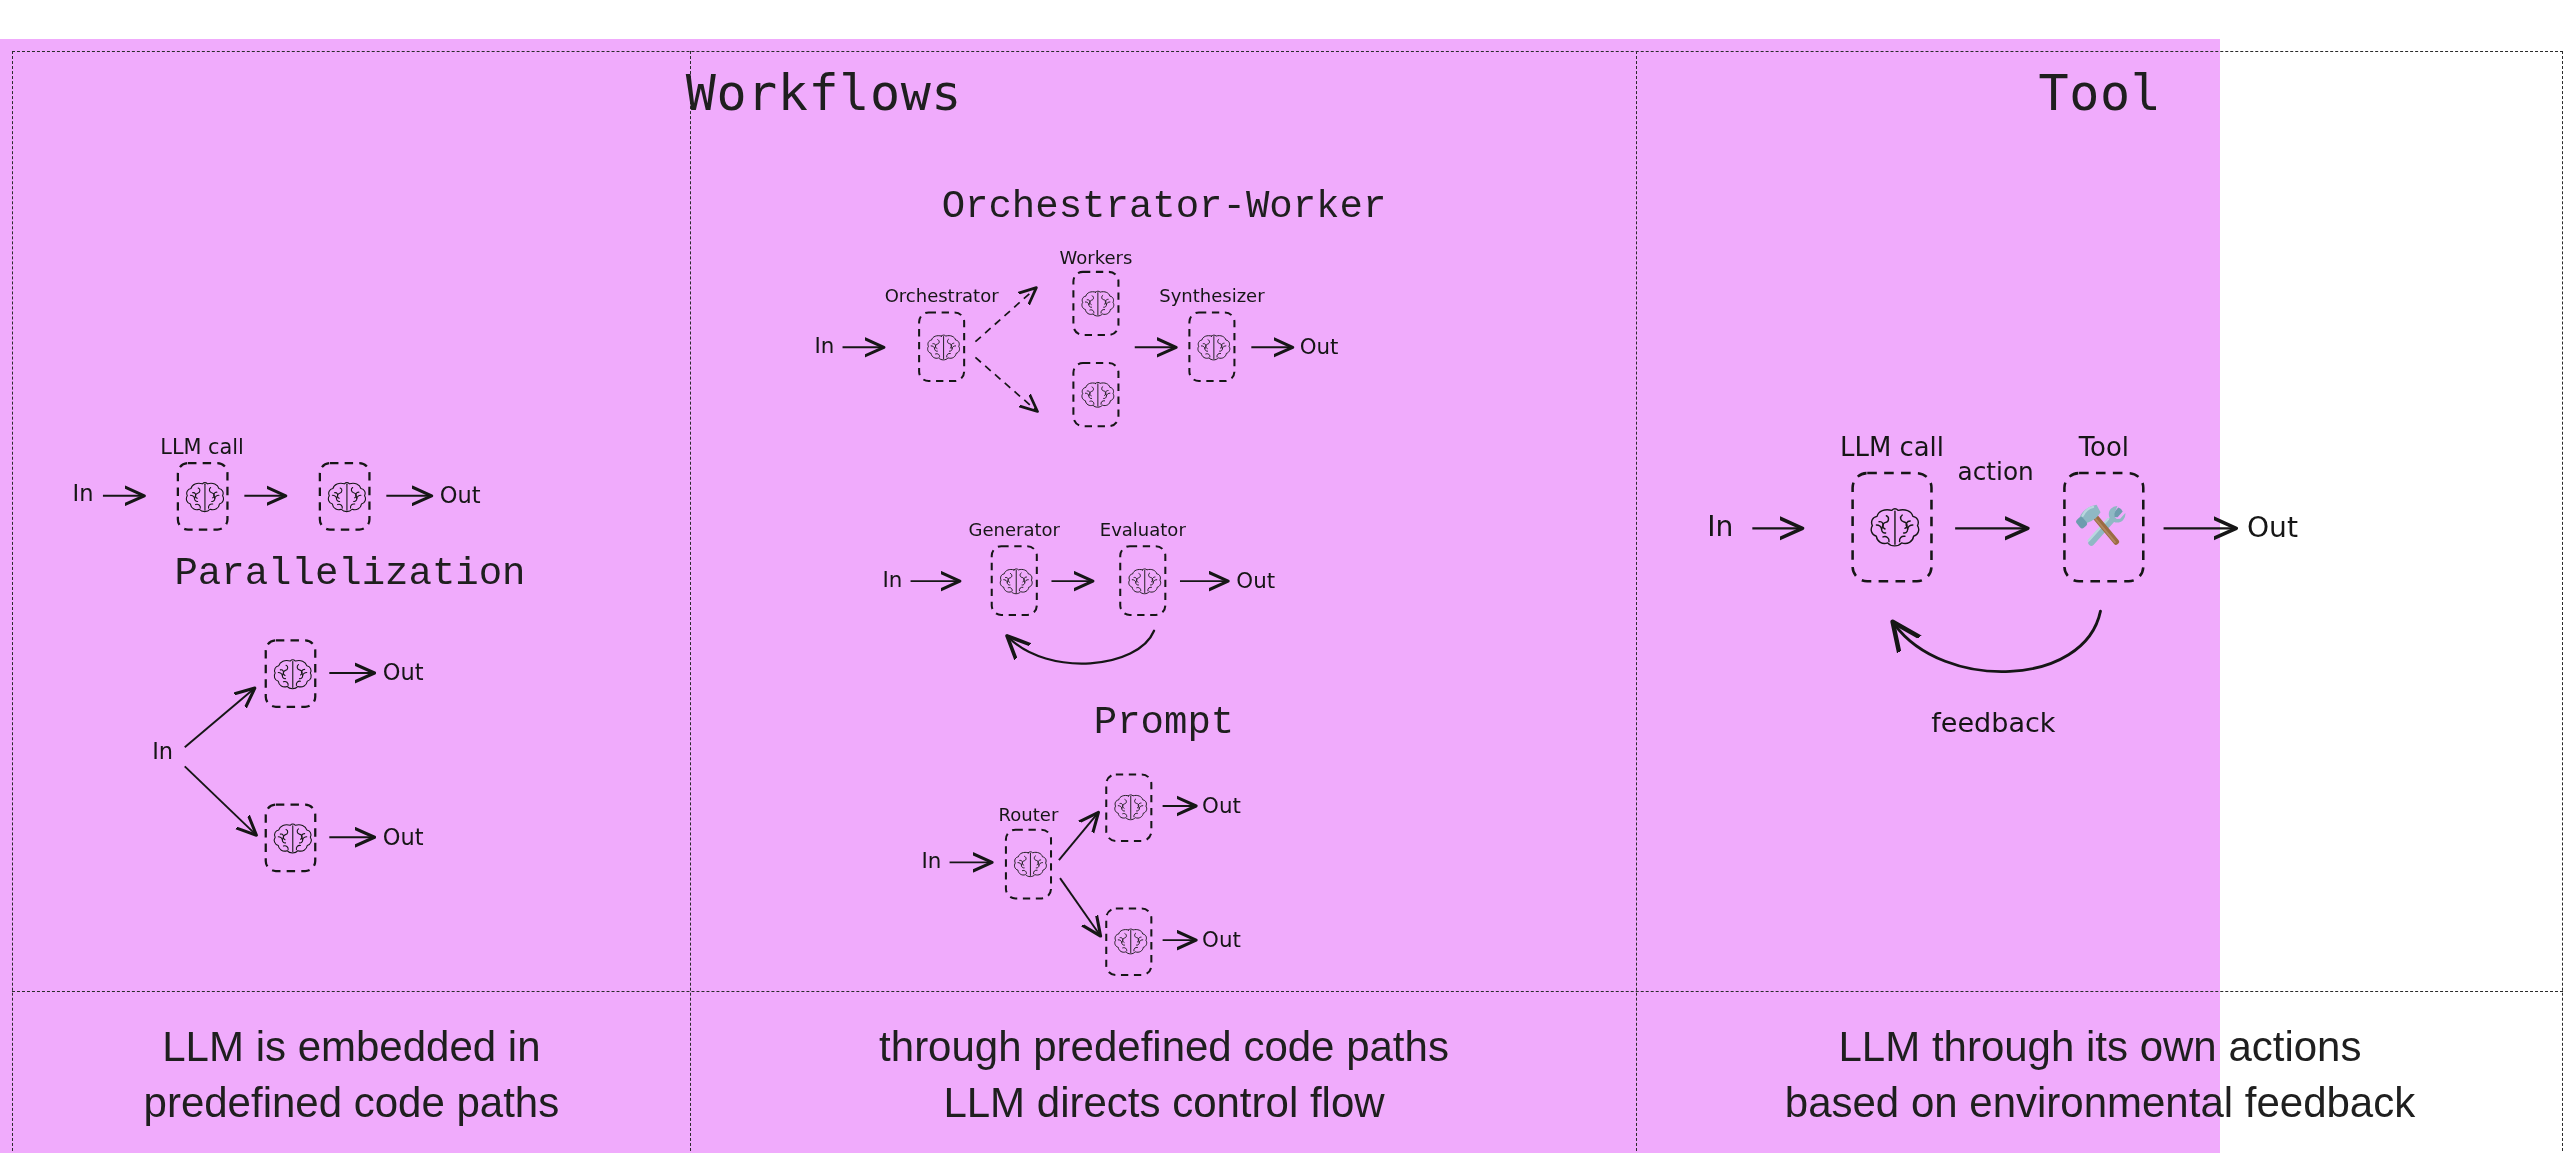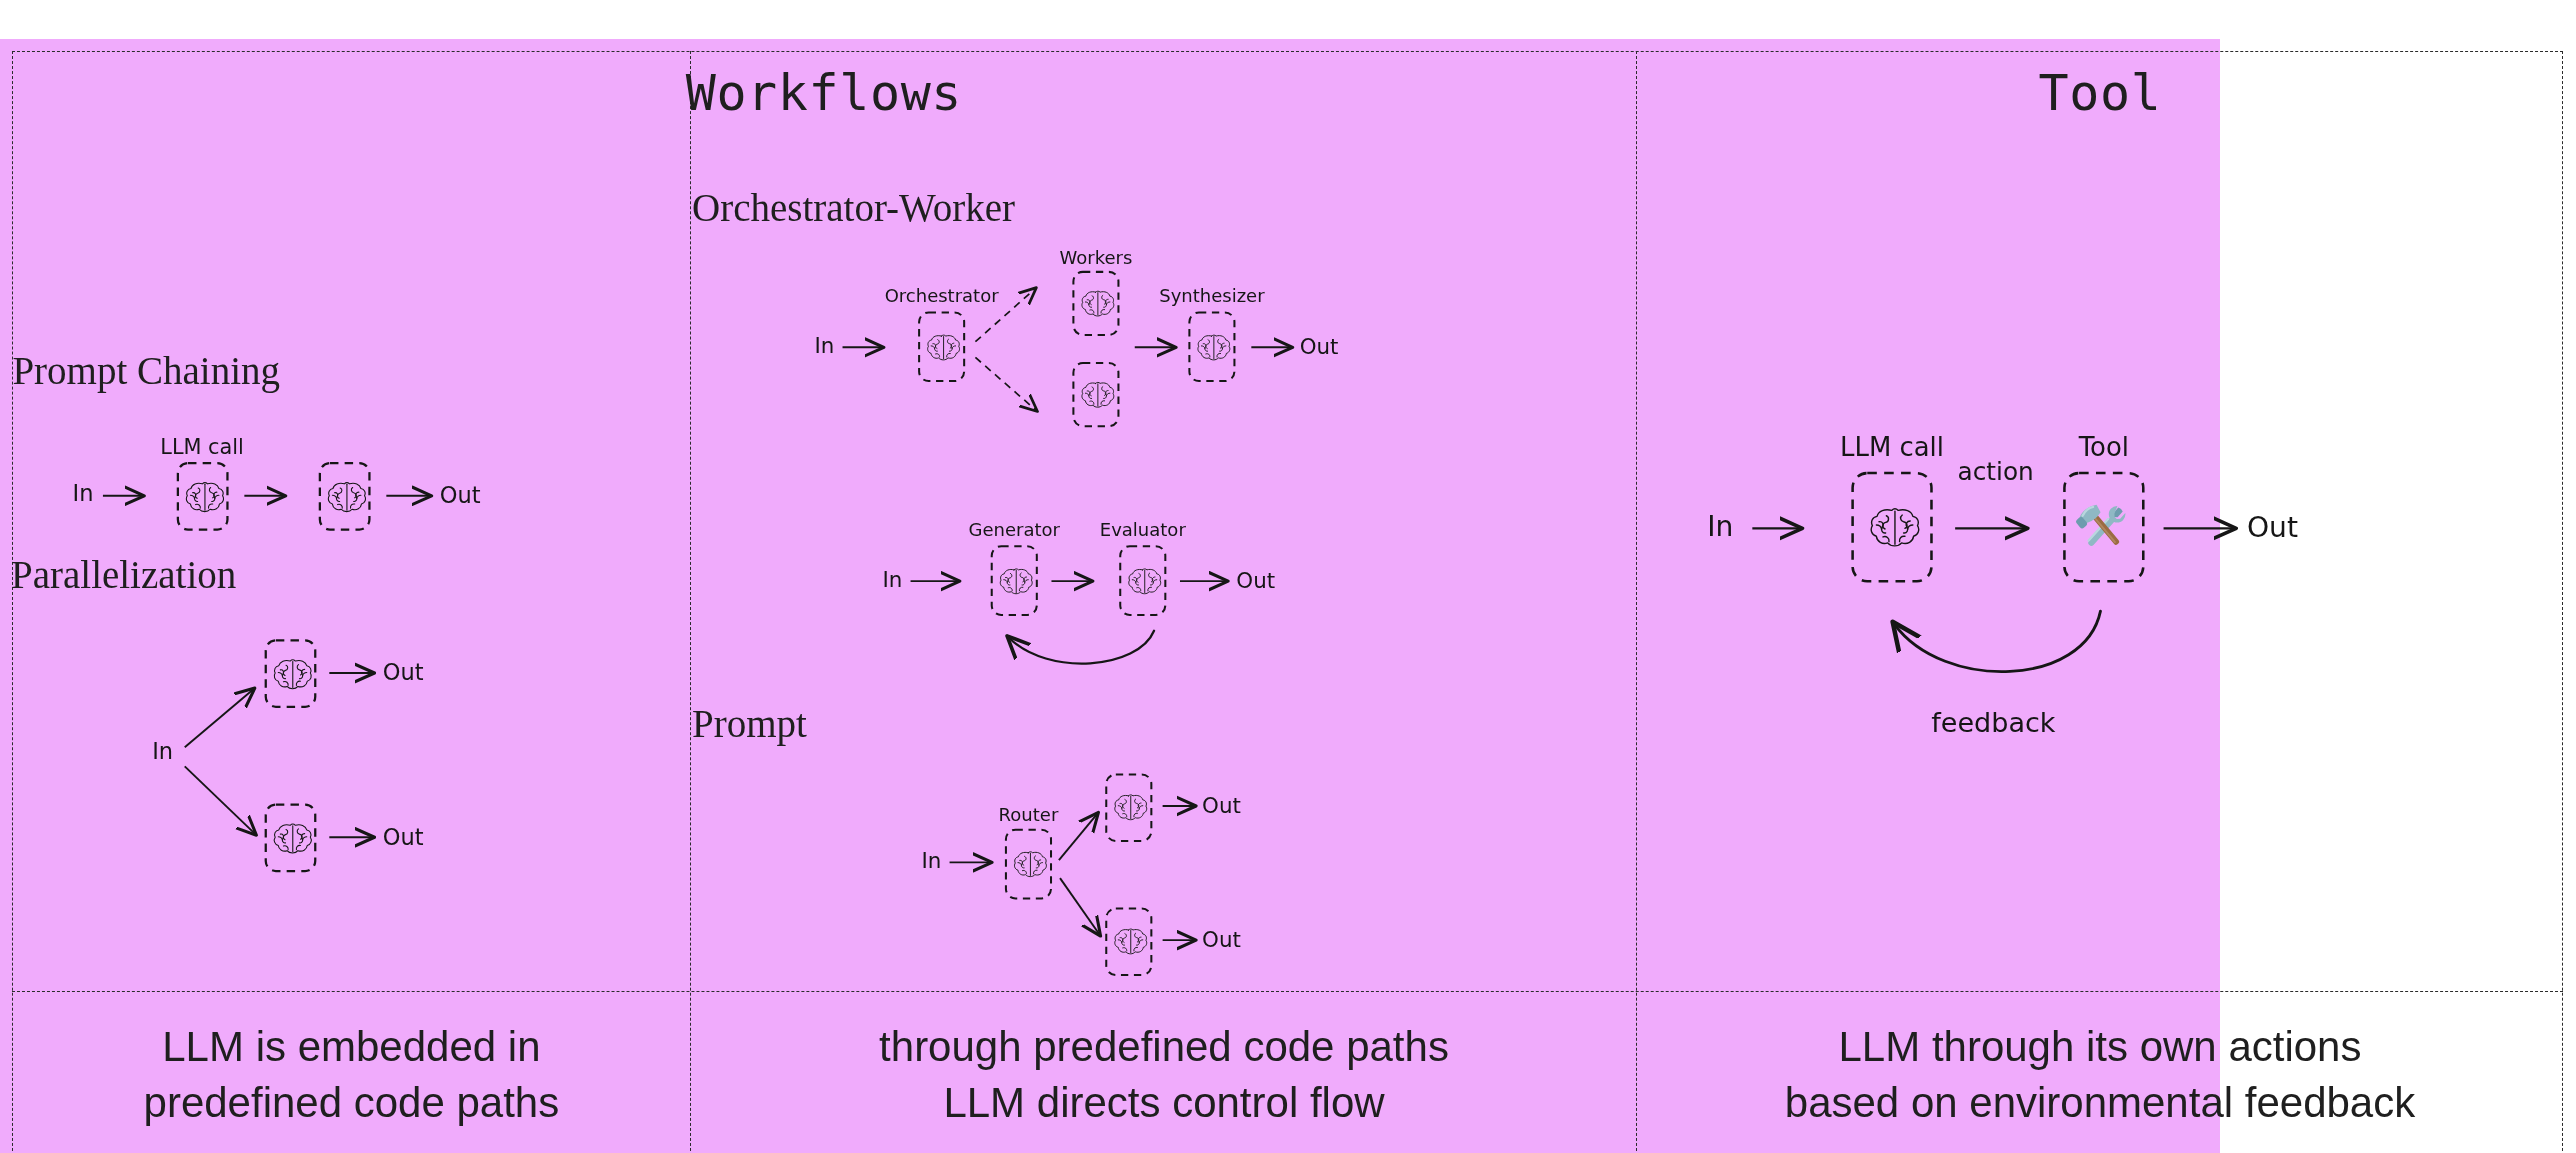--- a/index.html
+++ b/index.html
@@ -19,22 +19,22 @@
   .hdiv{position:absolute;left:12.4px;top:952px;width:2551px;height:0;border-top:1.7px dashed #2b2b2b;}
 
   
   .colhead{position:absolute;text-align:center;color:#1f1f1f;
            font-family:"DejaVu Sans Mono", monospace;
            font-weight:400;font-size:50px;letter-spacing:0.6px;line-height:1;}
   #head-workflows{left:12.4px;top:29px;width:1623px;}
   #head-agent{left:1636px;top:29px;width:928px;}
 
   
-  .dtitle{position:absolute;color:#1f1f1f;
-          font-family:Liberation Serif, serif;
+  .dtitle{position:absolute;text-align:center;color:#1f1f1f;
+          font-family:Liberation Mono, monospace;
           font-size:39px;line-height:1;white-space:nowrap;}
 
   
   .caption{position:absolute;top:968px;height:135px;
            display:flex;flex-direction:column;align-items:center;justify-content:center;
            color:#1f1f1f;font-family:Liberation Sans, sans-serif;
            font-size:42px;line-height:1.32;text-align:center;}
   #cap-1{left:12.4px;width:678px;}
   #cap-2{left:692px;width:944px;}
   #cap-3{left:1637px;width:926px;}
@@ -53,21 +53,20 @@
 <div id="board">
 
   <div class="frame"></div>
   <div class="vdiv d1"></div>
   <div class="vdiv d2"></div>
   <div class="hdiv"></div>
 
   <div class="colhead" id="head-workflows">Workflows</div>
   <div class="colhead" id="head-agent">Tool</div>
 
-  <div class="dtitle" style="left:12.4px;top:312px;width:678px;">Prompt Chaining</div>
 
   <div class="fig" style="left:68px;top:389px;">
     <svg width="524" height="130" viewBox="0 0 930 230">
       <defs>
         <marker id="ah" markerWidth="11" markerHeight="11" refX="9" refY="5.5" orient="auto" markerUnits="strokeWidth">
           <path d="M0,1 L10,5.5 L0,10" fill="none" stroke="#161616" stroke-width="1.6" stroke-linecap="round" stroke-linejoin="round"></path>
         </marker>
         <marker id="ahd" markerWidth="11" markerHeight="11" refX="9" refY="5.5" orient="auto" markerUnits="strokeWidth">
           <path d="M0,1 L10,5.5 L0,10" fill="none" stroke="#161616" stroke-width="1.6" stroke-linecap="round" stroke-linejoin="round"></path>
         </marker>

